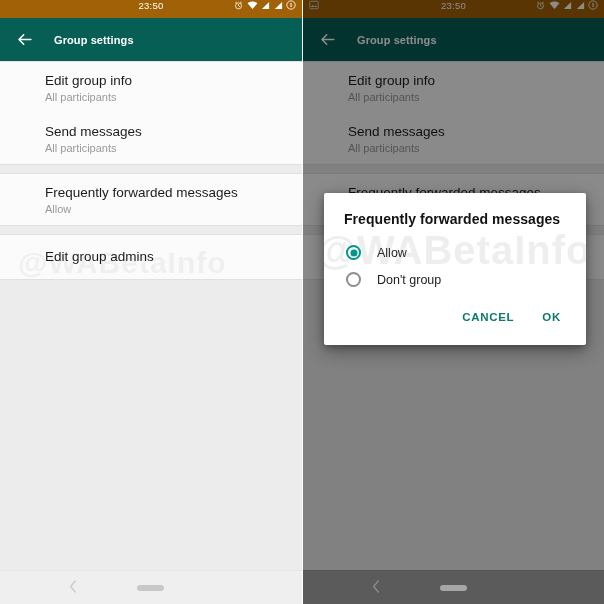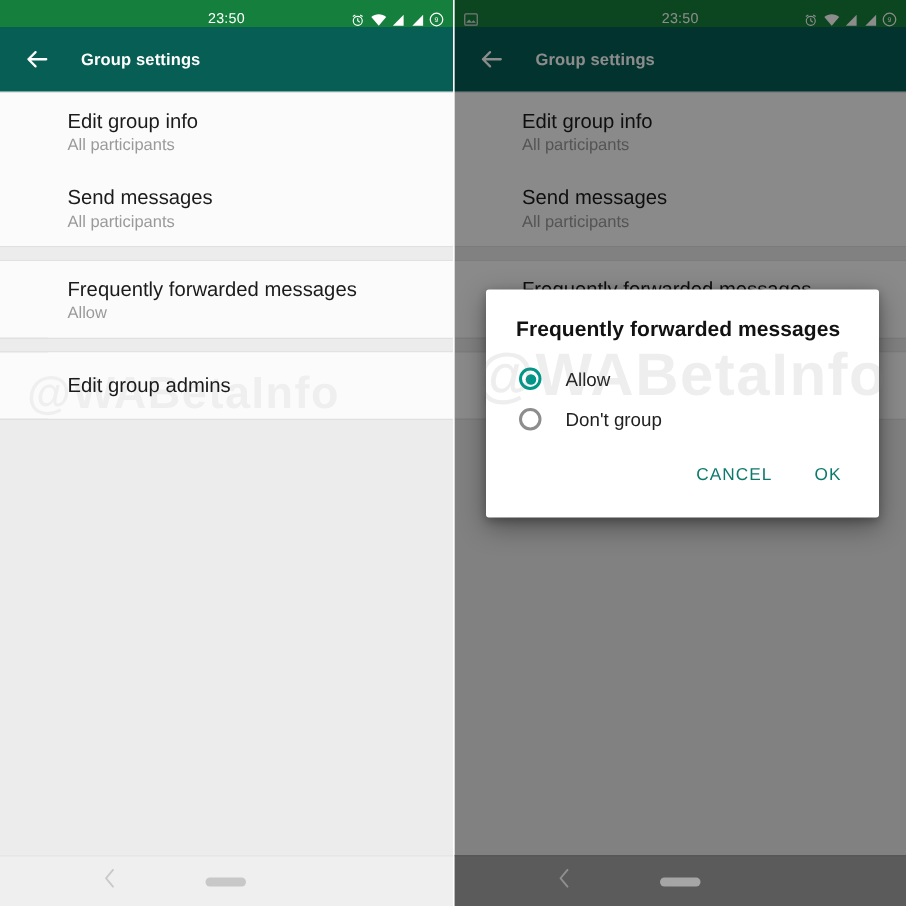--- a/index.html
+++ b/index.html
@@ -29,23 +29,23 @@
   }
   .panel.right {
     border-left: 1px solid #ffffff;
     box-sizing: border-box;
   }
 
   
   .statusbar {
     position: relative;
     height: 18px;
-    background: #15803d;
-    display: flex;
-    align-items: flex-end;
+    background: #a16207;
+    display: flex;
+    align-items: flex-start;
     padding: 0 6px;
     box-sizing: border-box;
     z-index: 5;
   }
   .sb-left {
     display: flex;
     align-items: center;
     gap: 4px;
     width: 84px;
   }
@@ -270,21 +270,21 @@
   }
   .dlg-actions {
     display: flex;
     justify-content: flex-end;
     align-items: center;
     padding: 6px 14px 14px 0;
     gap: 6px;
   }
   .dlg-btn {
     font-size: 11.5px;
-    font-weight: normal;
+    font-weight: bold;
     color: #0c7a6b;
     letter-spacing: 0.7px;
     padding: 8px 11px;
     cursor: pointer;
     background: none;
     border: none;
     font-family: "Liberation Sans", sans-serif;
   }
 
   

